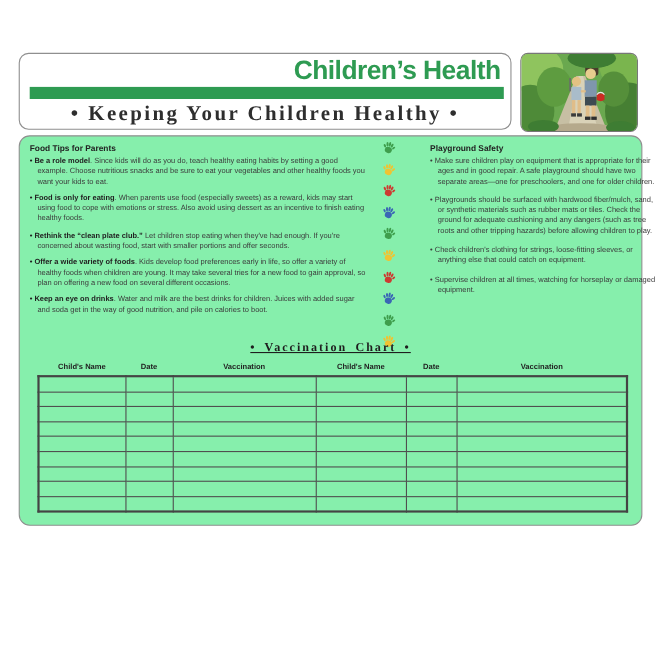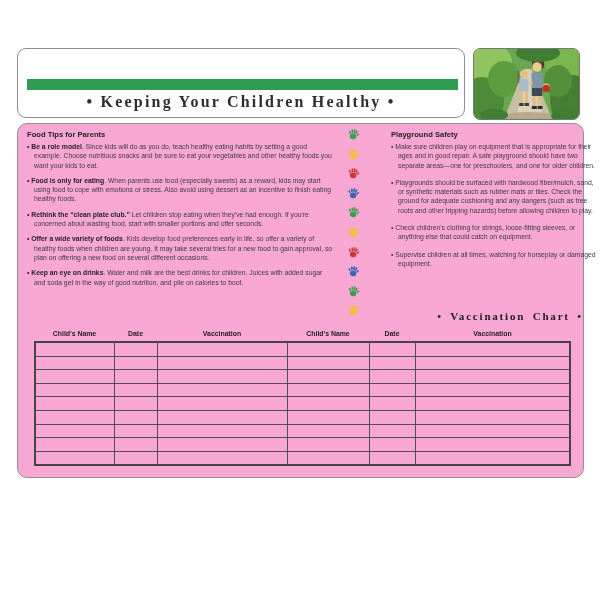--- a/index.html
+++ b/index.html
@@ -7,58 +7,59 @@
        font-family:"Liberation Sans",sans-serif;color:#3b3b3b;}
   .page{position:absolute;left:0;top:0;width:600px;height:600px;background:#fff;}
 
   
   .header-box{position:absolute;left:17px;top:48px;width:446px;height:68px;
               border:1.5px solid #8f8f8f;border-radius:9px;background:#fff;}
   .main-title{position:absolute;right:9px;top:2px;font-size:24px;font-weight:bold;
               letter-spacing:-0.5px;color:#2e9b52;}
   .green-bar{position:absolute;left:9px;right:6px;top:30px;height:11px;background:#2e9b52;}
   .subtitle{position:absolute;left:0;right:0;top:44px;text-align:center;
-            font-family:"Liberation Serif",serif;font-weight:bold;font-size:16px;
+            font-family:"Liberation Serif",serif;font-weight:bold;font-size:19px;
             letter-spacing:2.2px;color:#2e2e2e;}
 
   .photo-box{position:absolute;left:473px;top:48px;width:105px;height:70px;
              border-radius:7px;overflow:hidden;border:1px solid #777;}
   .photo-box svg{display:block;}
 
   
   .panel{position:absolute;left:17px;top:123px;width:565px;height:353px;
-         border:1.5px solid #8f8f8f;border-radius:10px;background:#f9a8d4;}
+         border:1.5px solid #8f8f8f;border-radius:10px;background:#86efac;}
   .sec-heading{font-size:7.6px;font-weight:bold;color:#222;margin:0 0 3px 0;}
   .left-col{position:absolute;left:9px;top:6px;width:307px;}
   .right-col{position:absolute;left:353px;top:6px;width:207px;margin-left:20px;}
   .tip-item,.pg-item{font-size:6.8px;line-height:9.3px;margin:0 0 6px 0;
                      padding-left:7px;text-indent:-7px;}
   .pg-item{margin-bottom:8px;}
   .tip-item b{color:#222;}
   .hand-col{position:absolute;left:324px;top:4px;width:22px;display:flex;
             flex-direction:column;gap:6.6px;align-items:center;}
   .hand-col svg{display:block;}
 
   
-  .vacc-title{position:absolute;left:0;right:0;top:186px;text-align:right;
+  .vacc-title{position:absolute;left:0;right:0;top:186px;text-align:center;
               font-family:"Liberation Serif",serif;font-weight:bold;font-size:11px;
-              letter-spacing:1.8px;word-spacing:3px;color:#1e1e1e;}
+              letter-spacing:1.8px;word-spacing:3px;color:#1e1e1e;text-decoration:underline;}
   .vacc-table{position:absolute;left:16px;top:204px;border-collapse:collapse;
               table-layout:fixed;width:535px;}
   .vacc-table tr.labels th{border:none;font-size:6.9px;font-weight:bold;color:#222;
               text-align:center;padding:0 0 3px 0;height:10px;}
   .vacc-table tbody td{border:1px solid #4f4f4f;height:12.6px;padding:0;}
   .vacc-table tbody{border:2px solid #444;}
 </style>
 </head>
 <body>
 
 <div class="page">
 
   <div class="header-box">
+    <div class="main-title">Children’s Health</div>
     <div class="green-bar"></div>
     <div class="subtitle">• Keeping Your Children Healthy •</div>
   </div>
 
   <div class="photo-box">
     <svg width="105" height="70" viewBox="0 0 105 70">
       <rect x="0" y="0" width="105" height="70" fill="#6aa84f"></rect>
       <ellipse cx="12" cy="14" rx="26" ry="22" fill="#8fc45e"></ellipse>
       <ellipse cx="95" cy="12" rx="24" ry="20" fill="#7ab54e"></ellipse>
       <ellipse cx="8" cy="52" rx="22" ry="24" fill="#4e8a38"></ellipse>

